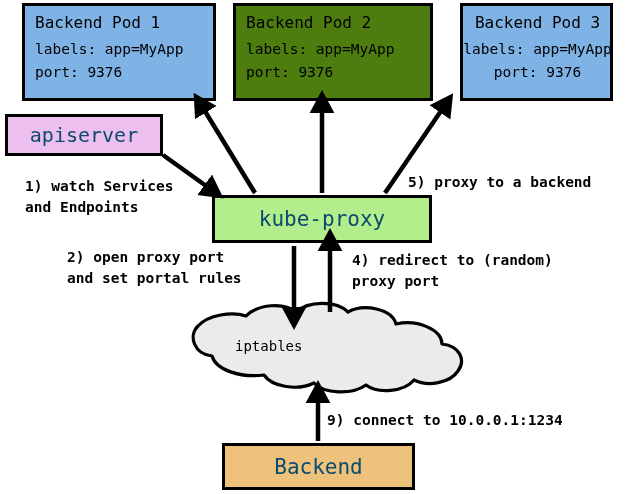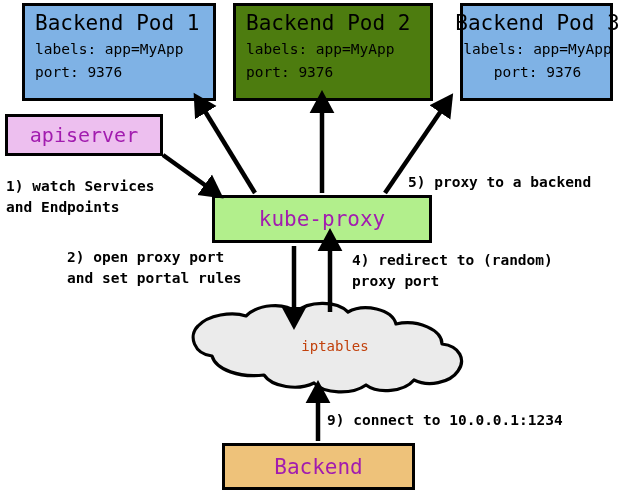--- a/index.html
+++ b/index.html
@@ -25,55 +25,54 @@
     display: flex;
     flex-direction: column;
     justify-content: center;
   }
   .pod {
     padding: 2px 8px 4px 10px;
     justify-content: flex-start;
   }
   .pod-title {
     font-family: "DejaVu Sans Mono", "Liberation Mono", monospace;
-    font-size: 21px;
+    font-size: 16px;
     line-height: 30px;
     color: #000000;
     white-space: nowrap;
     letter-spacing: 0px;
   }
   .pod-line {
     font-family: "DejaVu Sans Mono", "Liberation Mono", monospace;
     font-size: 14.5px;
     line-height: 23px;
     color: #000000;
     white-space: nowrap;
   }
   .center-label {
     font-family: "DejaVu Sans Mono", "Liberation Mono", monospace;
     text-align: center;
-    color: #a21caf;
+    color: #0c4a6e;
     white-space: nowrap;
   }
   .step {
     position: absolute;
     font-family: "DejaVu Sans Mono", "Liberation Mono", monospace;
     font-size: 14.5px;
     font-weight: bold;
     line-height: 21px;
     color: #000000;
     white-space: nowrap;
   }
   .cloud-text {
     position: absolute;
     font-family: "DejaVu Sans Mono", "Liberation Mono", monospace;
     font-size: 14px;
-    color: #c2410c;
+    color: #000000;
     white-space: nowrap;
-    text-align: center;
   }
   svg.overlay {
     position: absolute;
     left: 0;
     top: 0;
     width: 640px;
     height: 494px;
     pointer-events: none;
   }
 </style>
@@ -145,21 +144,21 @@
 
     <line x1="255" y1="193" x2="203" y2="108" stroke="#000000" stroke-width="4.5" marker-end="url(#arrowhead)"></line>
 
     <line x1="322" y1="193" x2="322" y2="108" stroke="#000000" stroke-width="4.5" marker-end="url(#arrowhead)"></line>
 
     <line x1="385" y1="193" x2="443" y2="108" stroke="#000000" stroke-width="4.5" marker-end="url(#arrowhead)"></line>
   </svg>
 
   <div class="cloud-text" style="left:235px; top:338px; width:200px;">iptables</div>
 
-  <div class="step" style="left:6px; top:176px;">
+  <div class="step" style="left:25px; top:176px;">
     <div>1) watch Services</div>
     <div>and Endpoints</div>
   </div>
 
   <div class="step" style="left:67px; top:247px;">
     <div>2) open proxy port</div>
     <div>and set portal rules</div>
   </div>
 
   <div class="step" style="left:327px; top:410px;">

